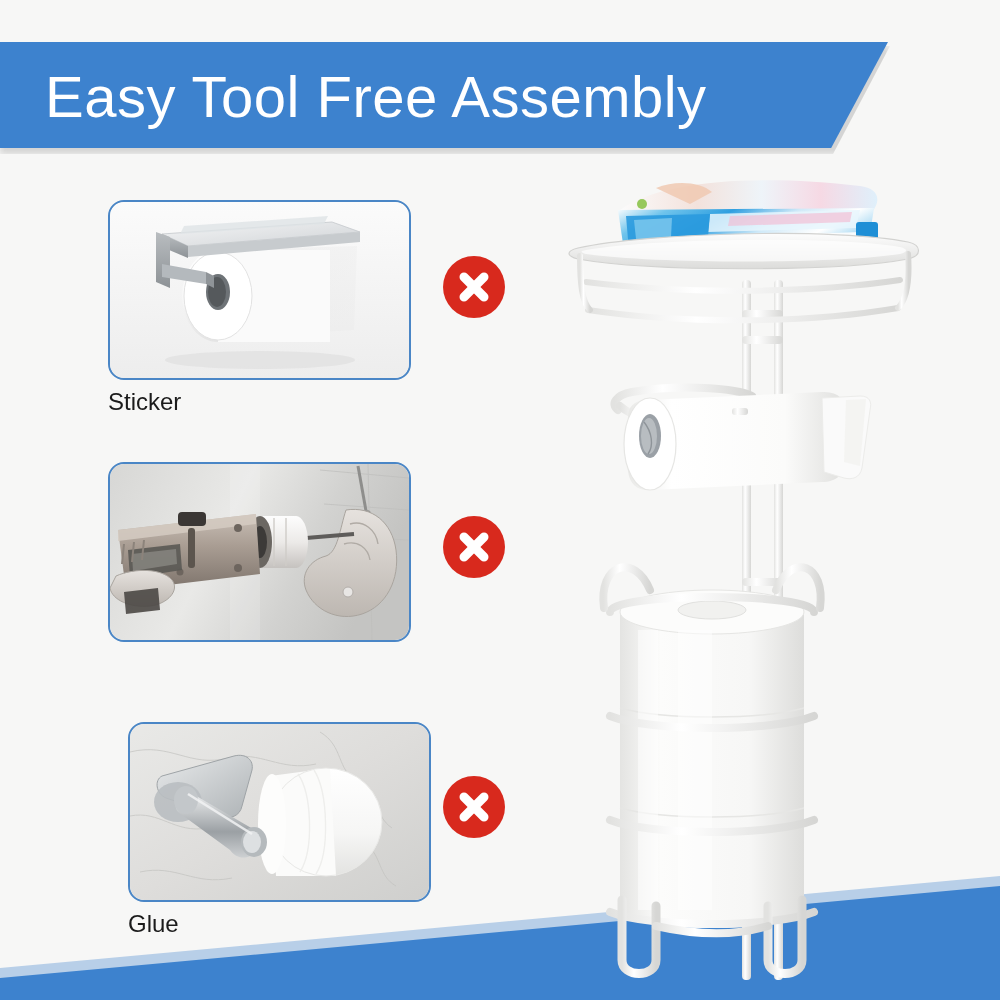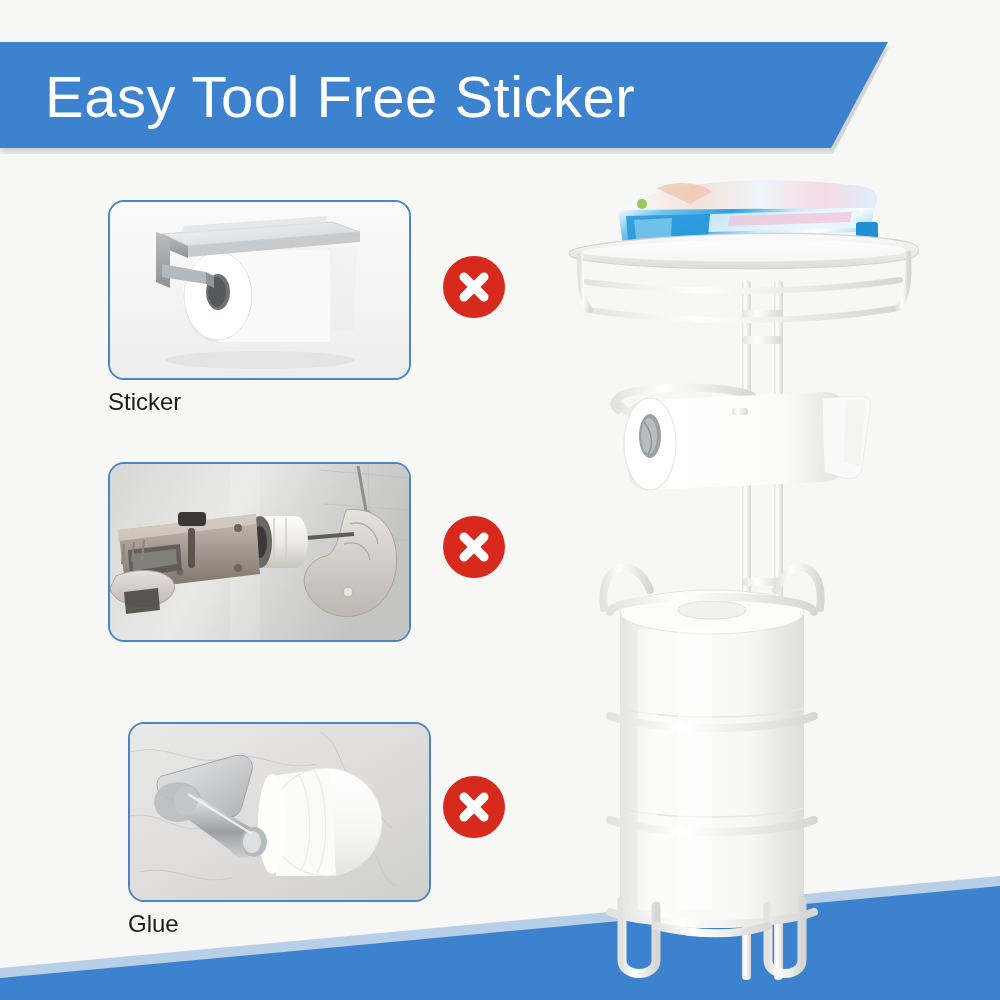--- a/index.html
+++ b/index.html
@@ -156,21 +156,21 @@
   .product svg { display: block; }
 </style>
 </head>
 <body>
 
 <div id="stage">
 
   <div class="banner-wrap">
     <div class="banner-shadow"></div>
     <div class="banner"></div>
-    <div class="banner-title">Easy Tool Free Sticker</div>
+    <div class="banner-title">Easy Tool Free Assembly</div>
   </div>
 
   <div class="compare-col">
 
     <div class="compare-item r0">
       <div class="photo-box">
         <div class="photo-inner">
           <svg viewBox="0 0 299 176" width="299" height="176" preserveAspectRatio="xMidYMid slice">
             <defs>
               <linearGradient id="stkbg" x1="0" y1="0" x2="0" y2="1">

